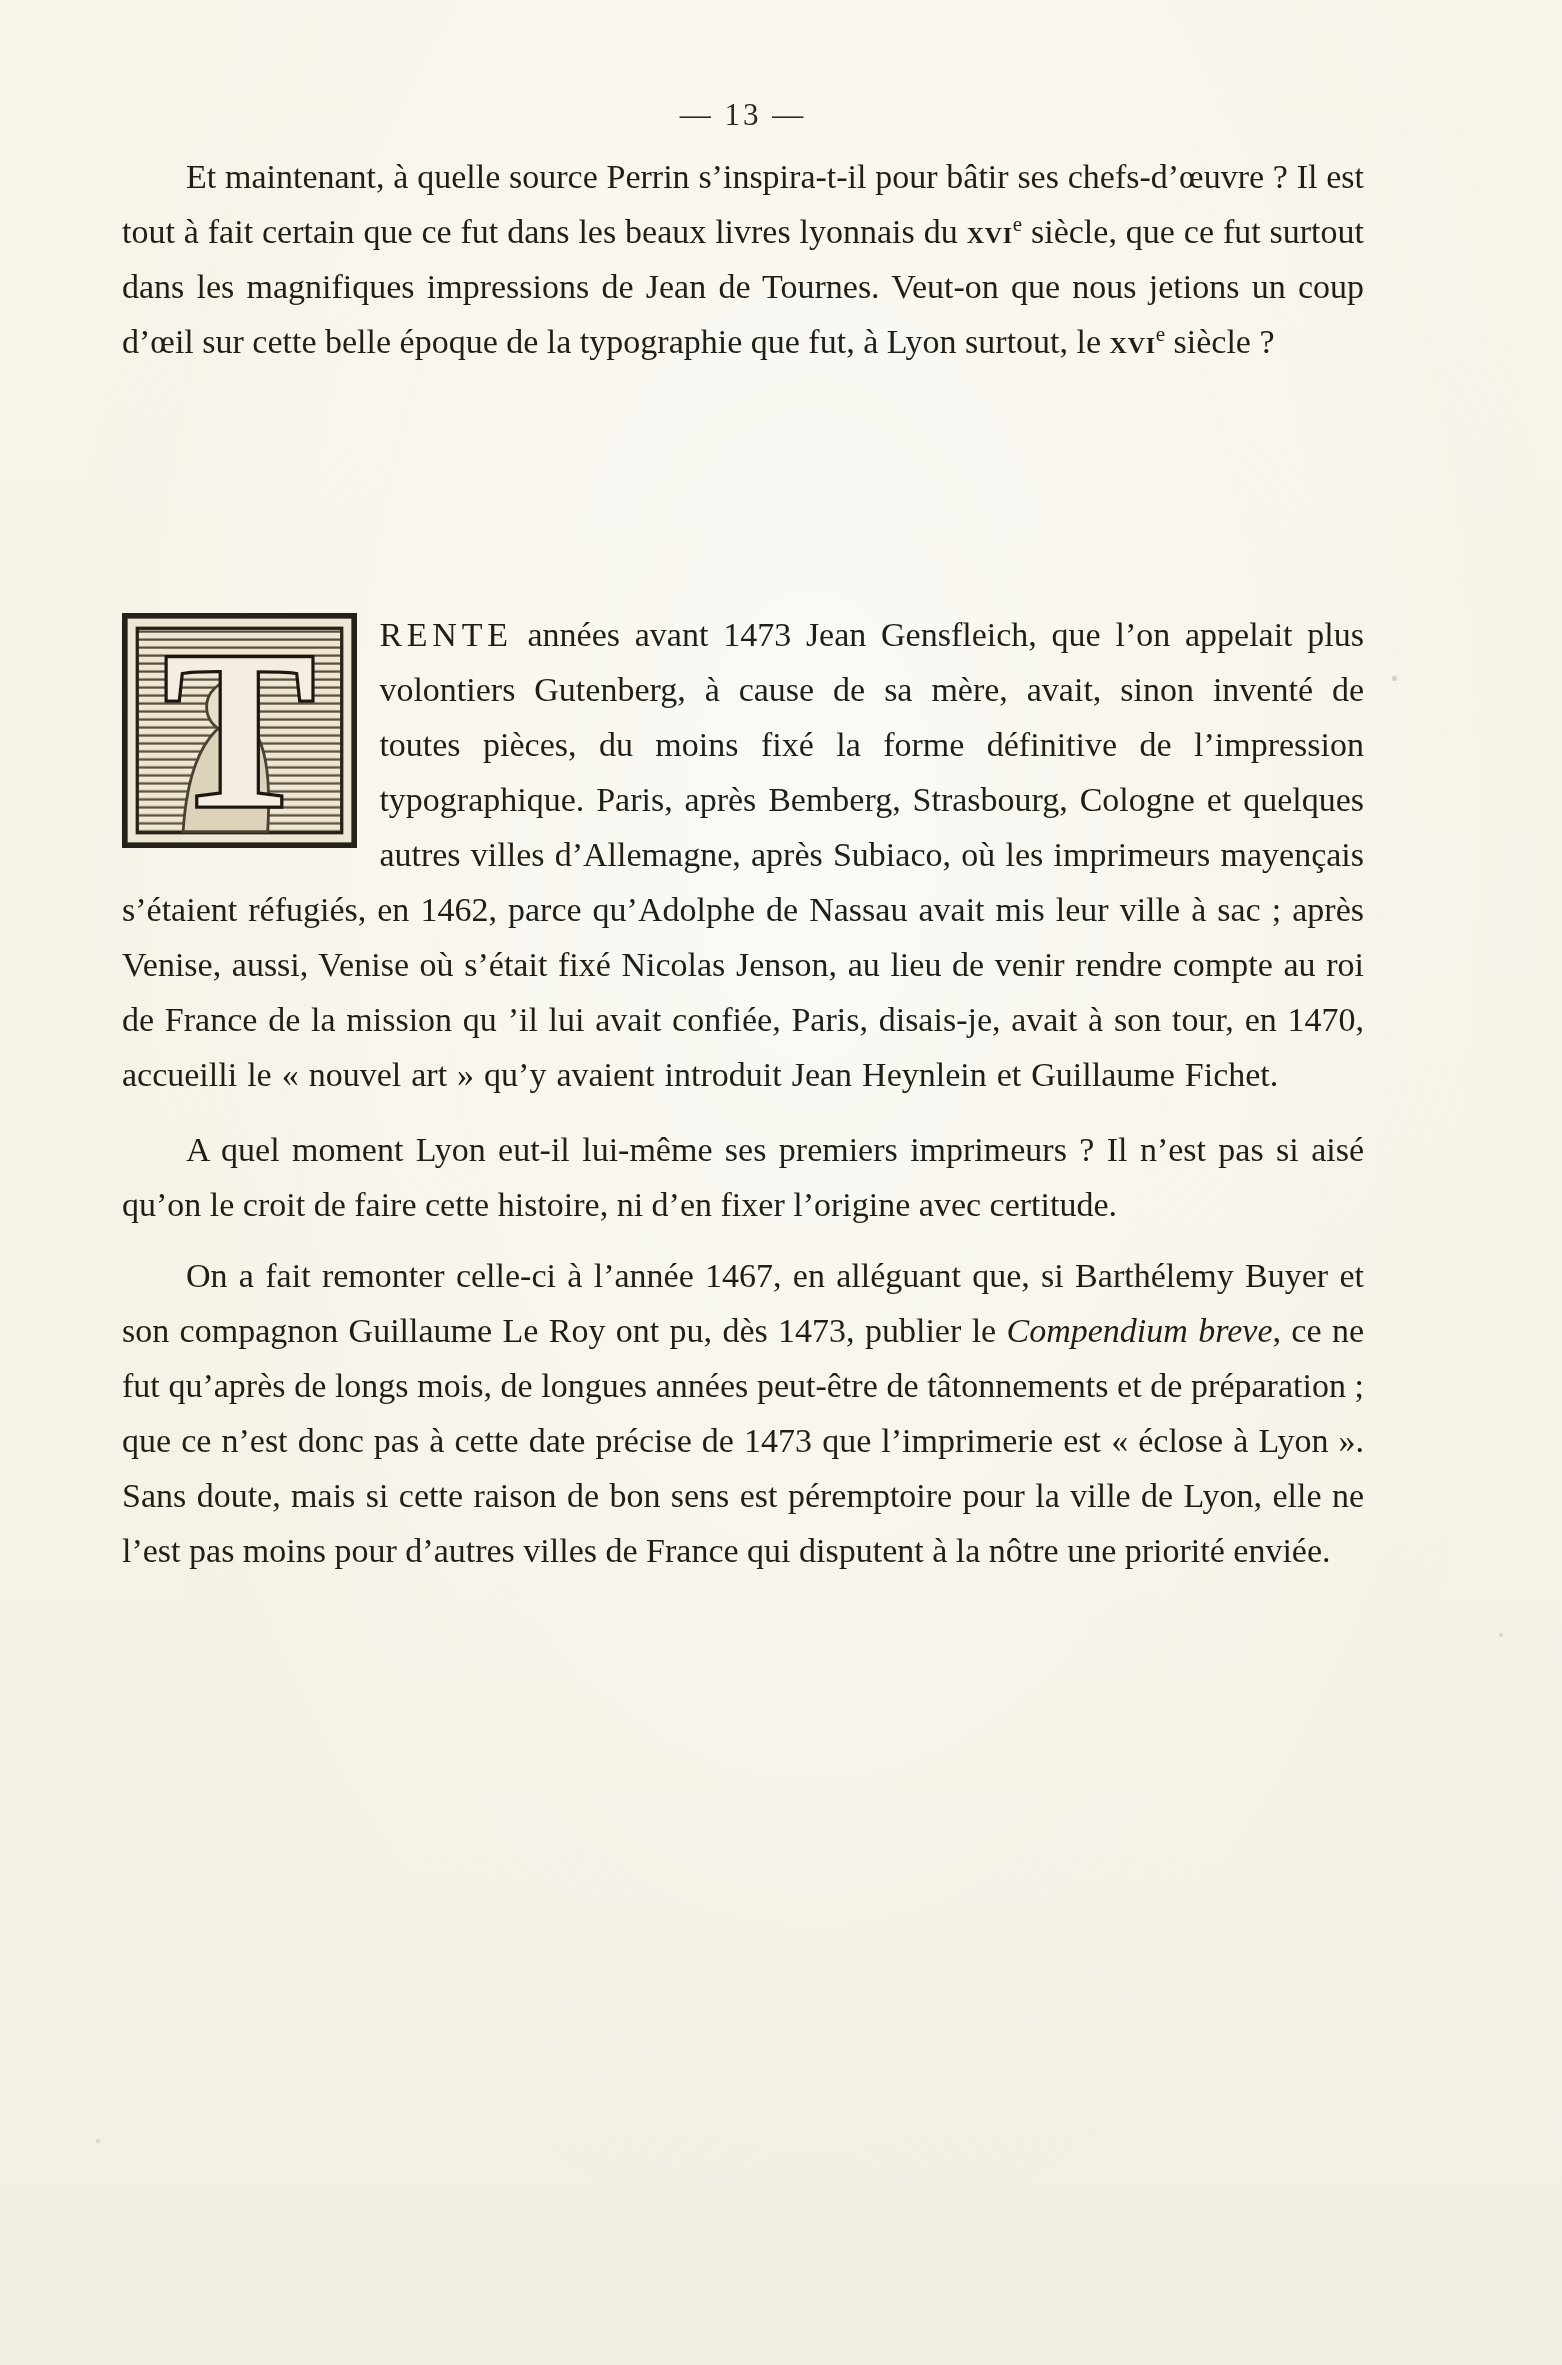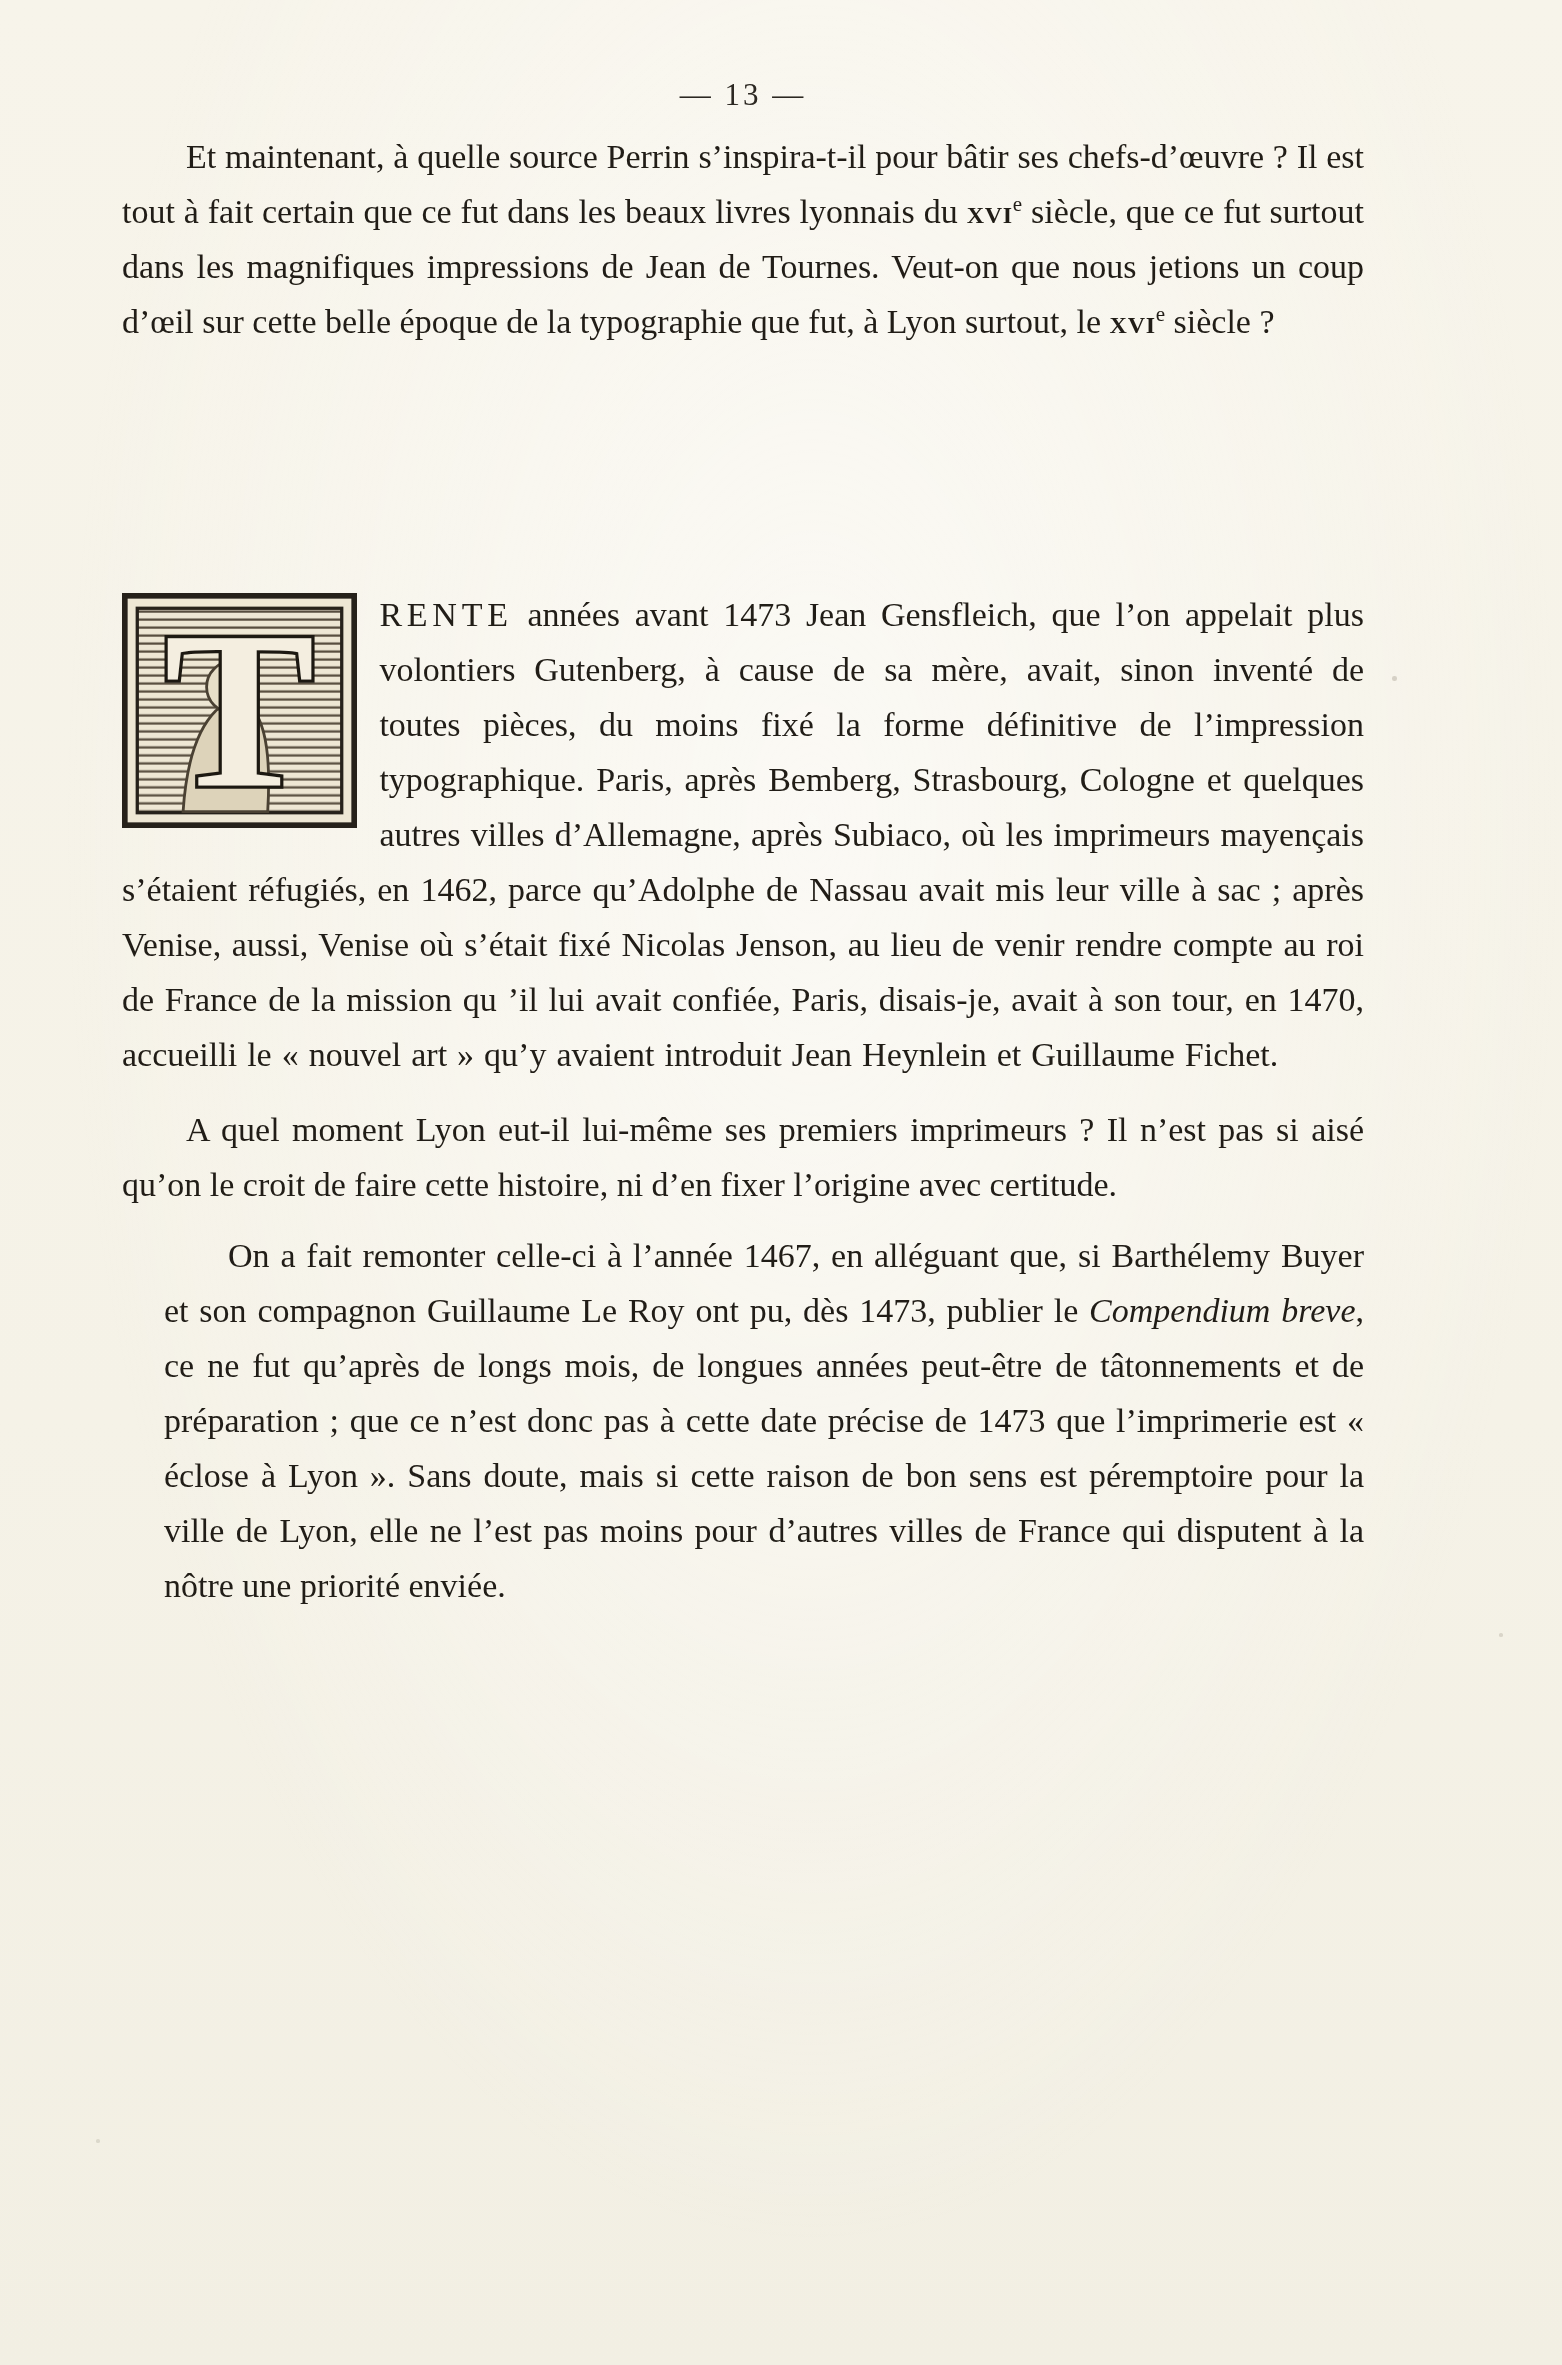--- a/index.html
+++ b/index.html
@@ -16,39 +16,39 @@
     color: #211d17;
   }
   .page { position: absolute; inset: 0; }
   .text-block {
     position: absolute;
     left: 122px;
     top: 0;
     width: 1242px;
   }
   .page-number {
-    margin-top: 77px;
+    margin-top: 97px;
     text-align: center;
     font-size: 31px;
     letter-spacing: 3px;
     color: #2c2822;
   }
   p {
     font-size: 34px;
     line-height: 55px;
     text-align: justify;
     margin: 0;
     hyphens: auto;
     -webkit-hyphens: auto;
   }
   .indent { text-indent: 64px; }
   .p1 { margin-top: 16.4px; }
   .p2 { margin-top: 238px; word-spacing: 1.5px; }
   .p3 { margin-top: 19.4px; }
-  .p4 { margin-top: 16.4px; margin-left: 42px; }
+  .p4 { margin-top: 16.4px; }
   .sc { font-variant: small-caps; letter-spacing: 0.7px; font-weight: bold; }
   sup { font-size: 0.62em; line-height: 0; vertical-align: super; }
   .lead-caps { letter-spacing: 0.14em; }
   .italic { font-style: italic; }
   .dropcap {
     float: left;
     width: 235px;
     height: 235px;
     margin: 6px 22.4px 4.5px 0;
     display: block;

